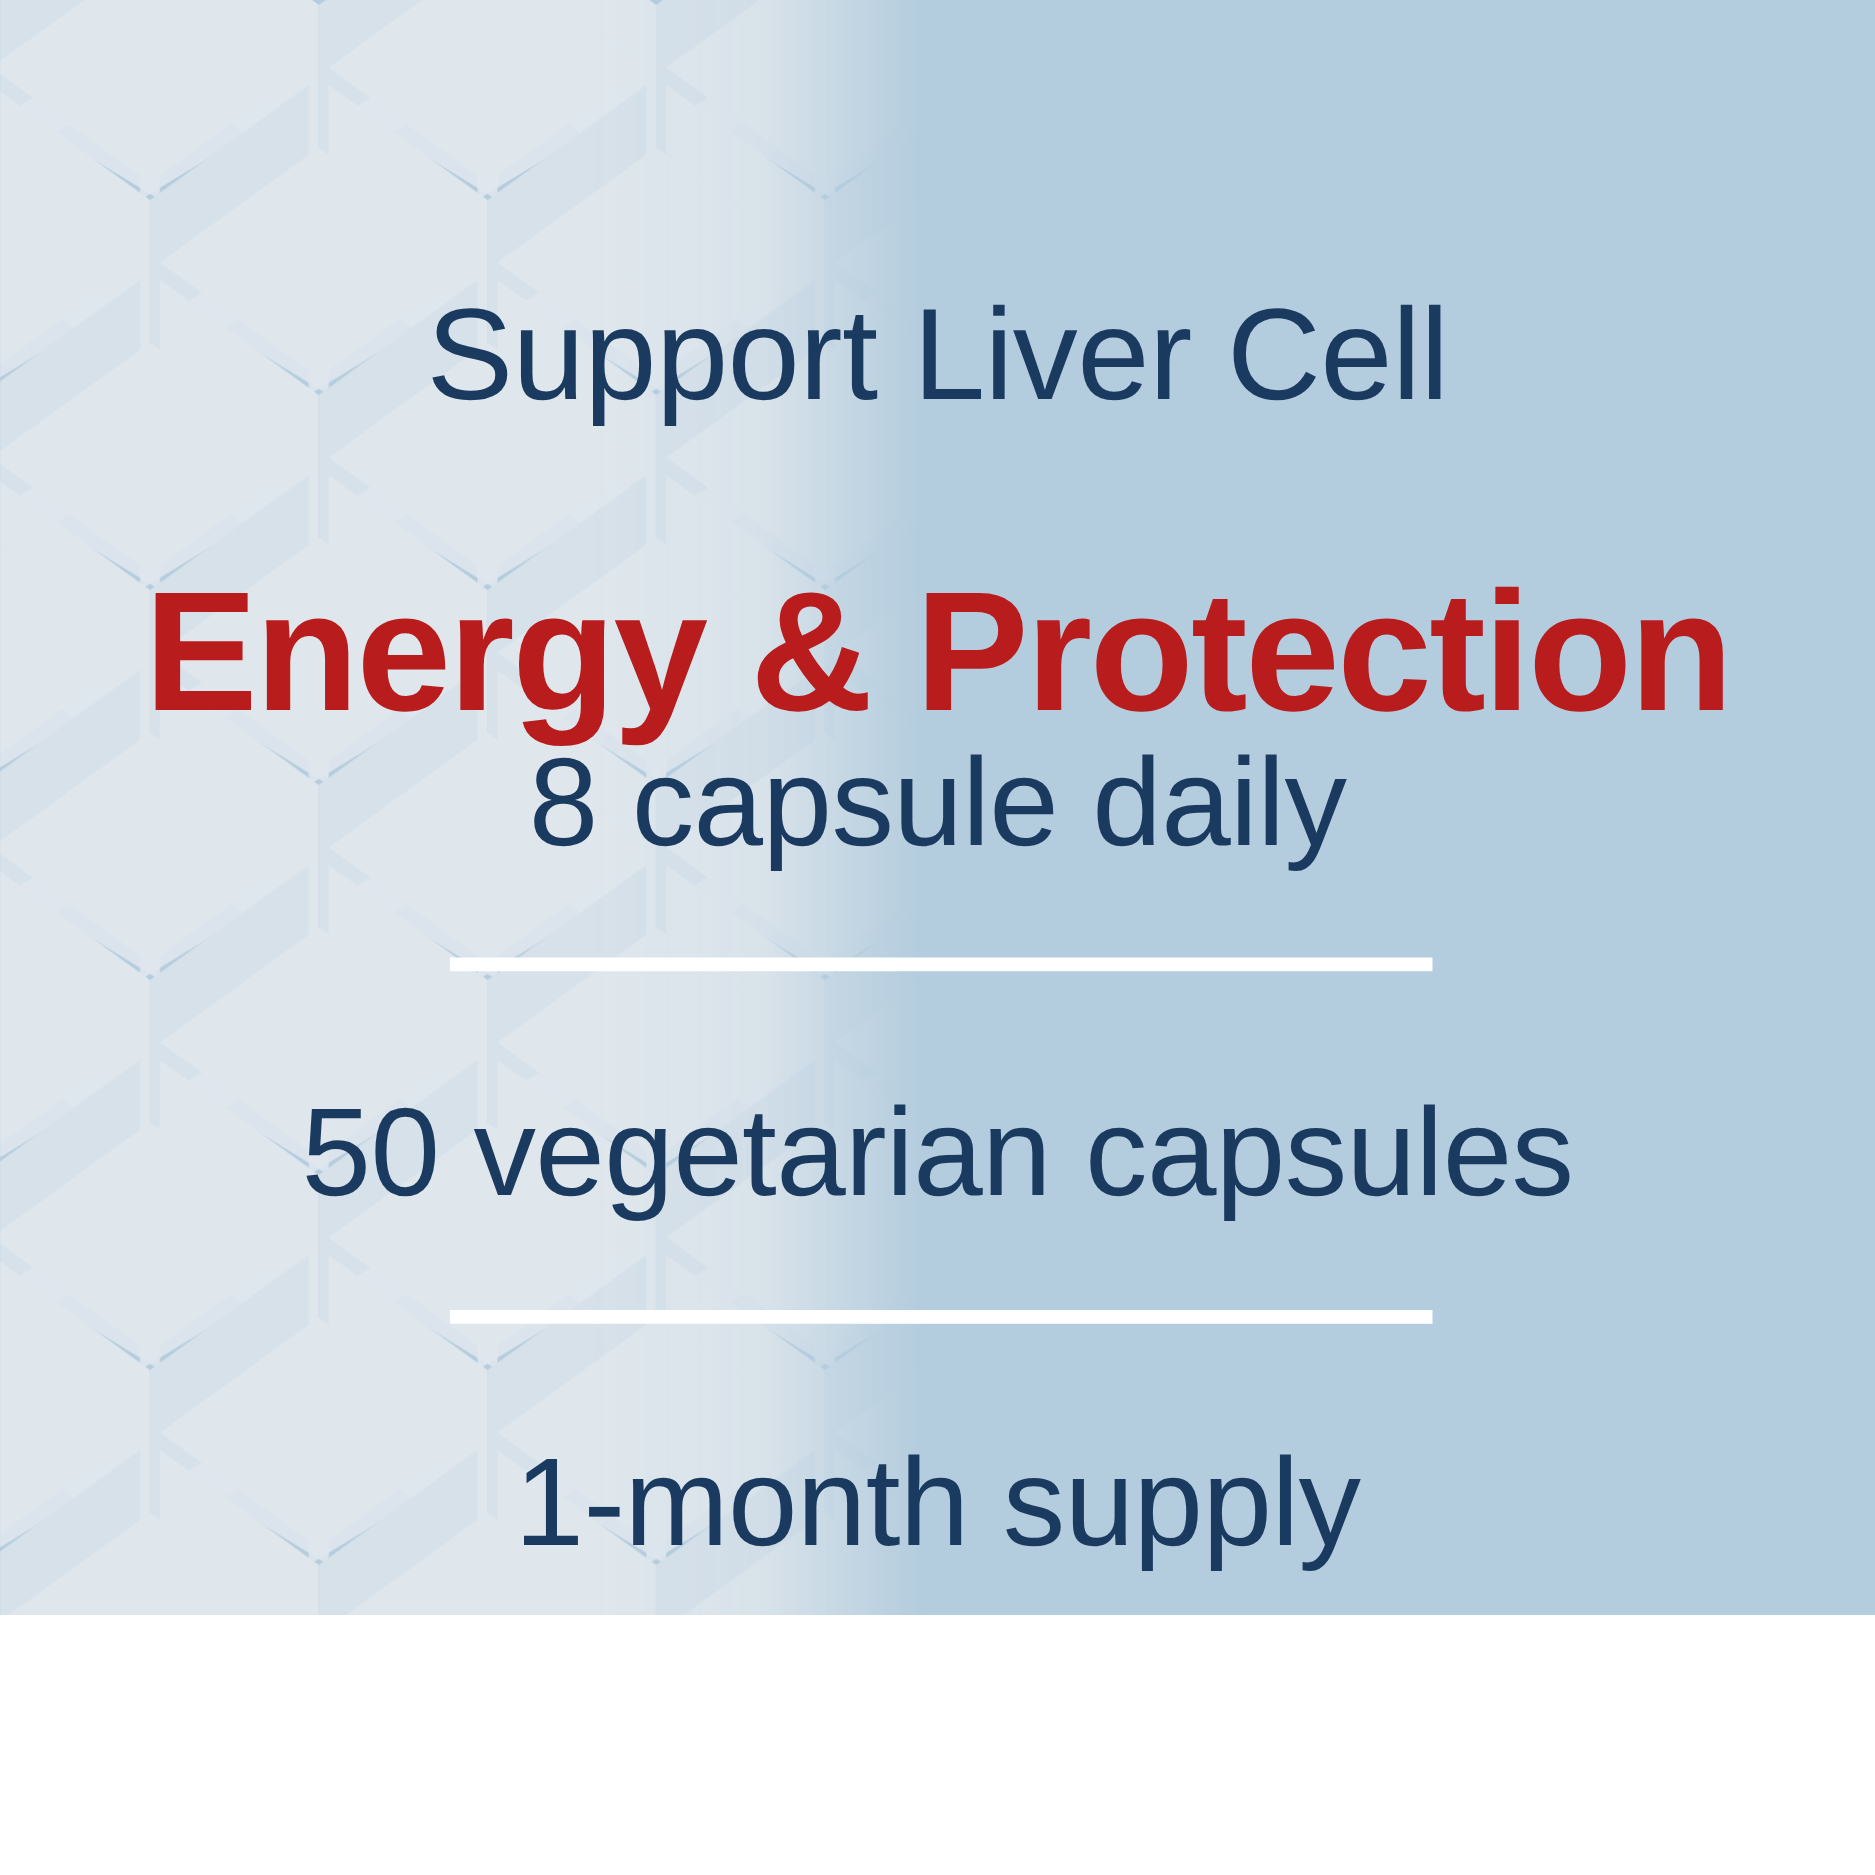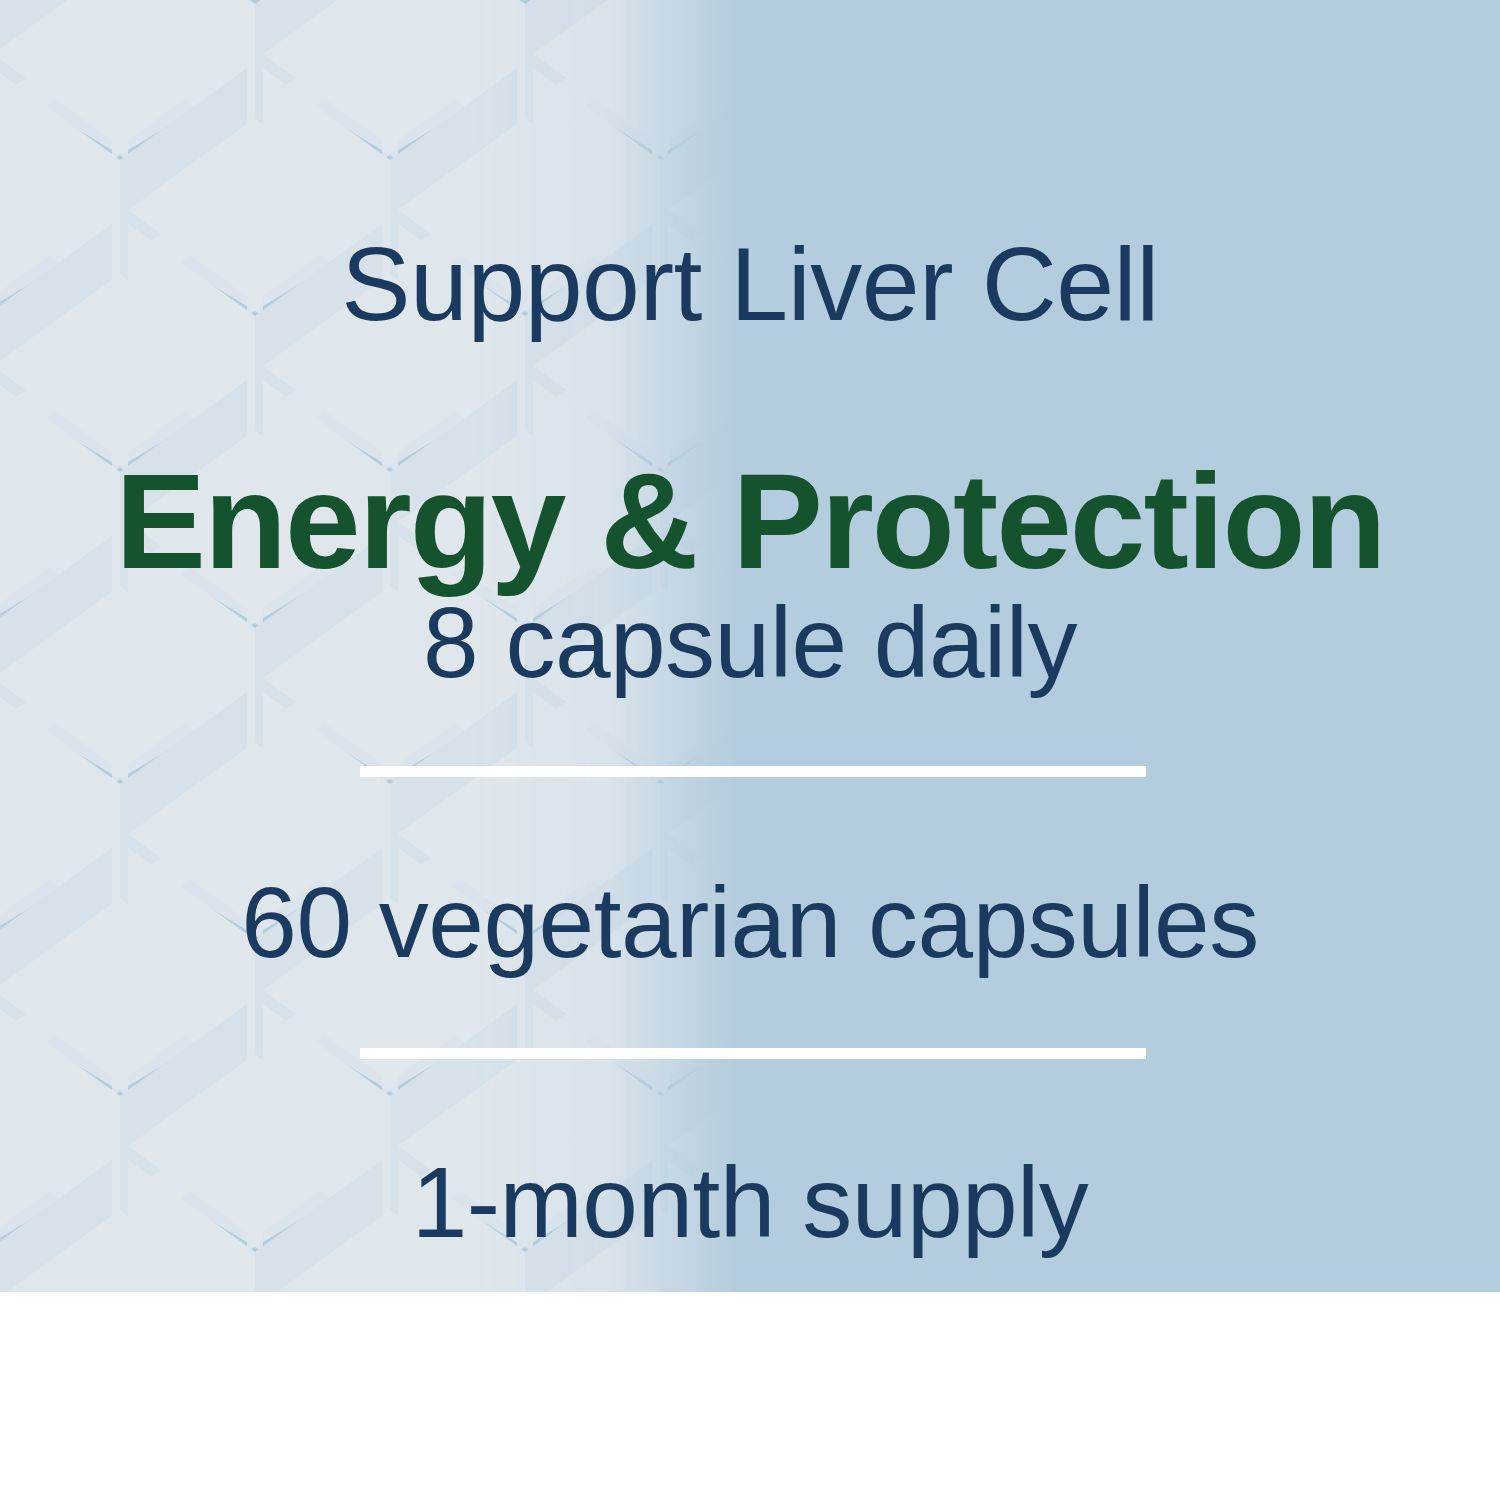--- a/index.html
+++ b/index.html
@@ -48,21 +48,21 @@
     letter-spacing: -0.5px;
     white-space: nowrap;
   }
 
   .headline {
     position: absolute;
     top: 362px;
     left: 0;
     width: 1500px;
     text-align: center;
-    color: #14532d;
+    color: #b91c1c;
     font-size: 136px;
     line-height: 1.0;
     font-weight: 700;
     letter-spacing: -2px;
     white-space: nowrap;
   }
 
   .fact {
     position: absolute;
     left: 0;
@@ -184,20 +184,20 @@
   <div id="content">
 
     <div class="eyebrow">Support Liver Cell</div>
 
     <h1 class="headline">Energy &amp; Protection</h1>
 
     <div class="fact fact-1">8 capsule daily</div>
 
     <div class="divider divider-1"></div>
 
-    <div class="fact fact-2">60 vegetarian capsules</div>
+    <div class="fact fact-2">50 vegetarian capsules</div>
 
     <div class="divider divider-2"></div>
 
     <div class="fact fact-3">1-month supply</div>
 
   </div>
 </div>
 
 </body></html>

